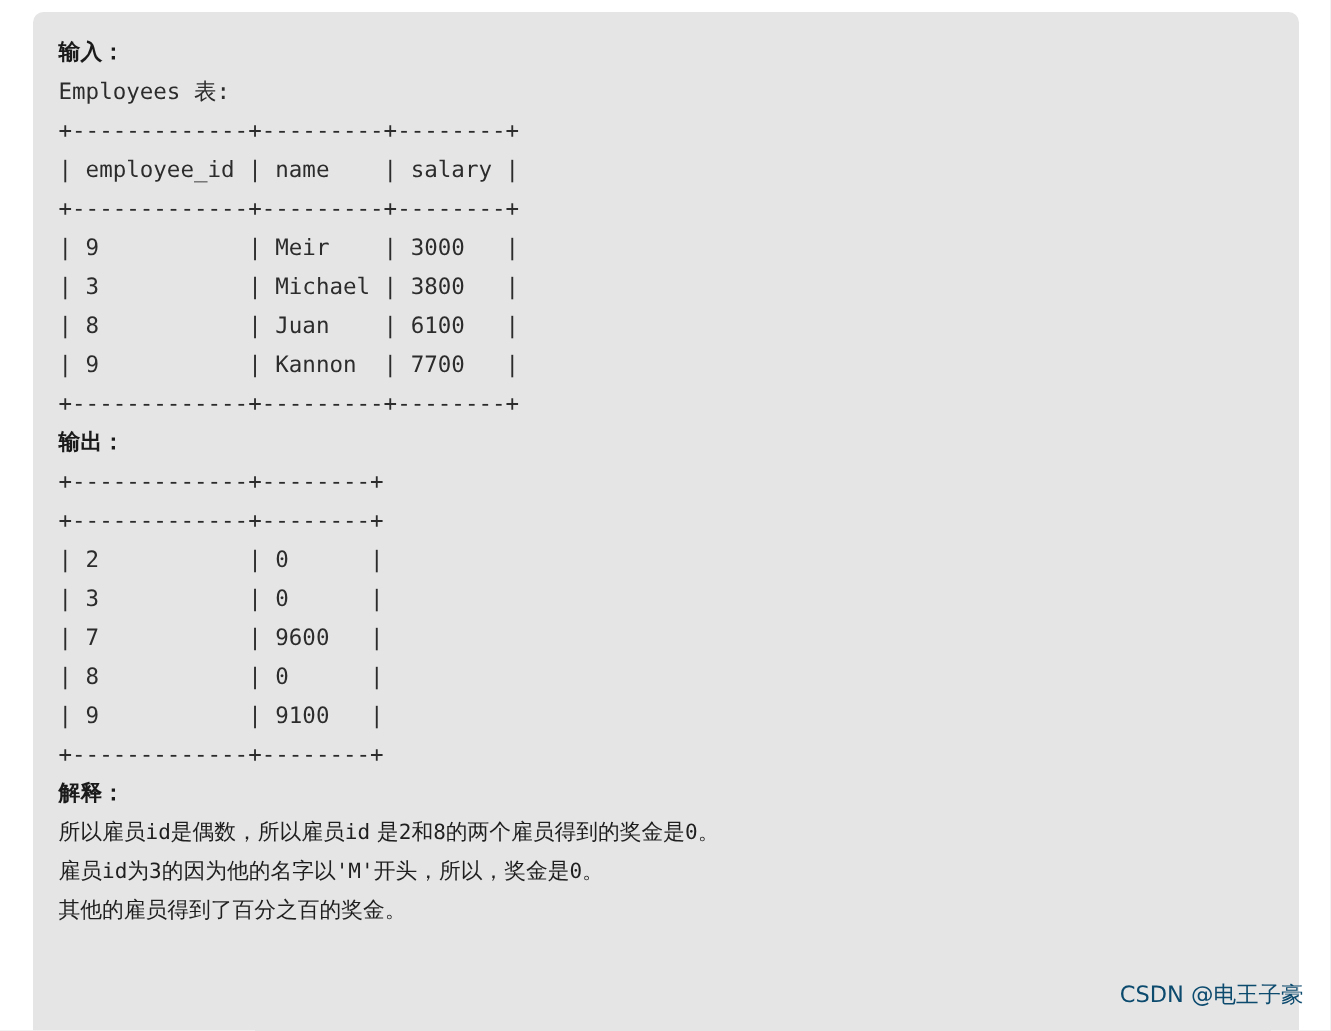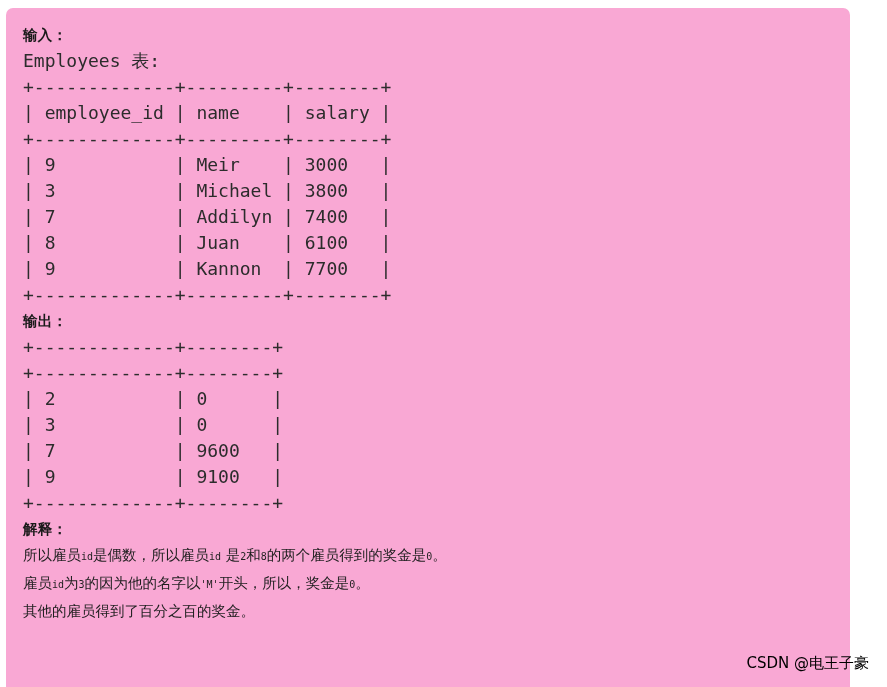--- a/index.html
+++ b/index.html
@@ -12,25 +12,25 @@
     height: 687px;
     background: #ffffff;
     font-family: "DejaVu Sans", sans-serif;
     overflow: hidden;
     position: relative;
   }
 
   
   #content-panel {
     position: absolute;
-    left: 6px;
+    left: 22px;
     top: 8px;
     width: 844px;
     height: 679px;
-    background: #f9a8d4;
+    background: #e5e5e5;
     border-radius: 7px 7px 0 0;
     box-sizing: border-box;
     padding: 14px 0 0 17px;
   }
 
   .block {
     margin: 0;
     padding: 0;
   }
 
@@ -41,48 +41,48 @@
     font-size: 14.5px;
     line-height: 26px;
     color: #1a1a1a;
     letter-spacing: 0.2px;
     white-space: pre;
   }
 
   
   .mono-line {
     font-family: "DejaVu Sans Mono", monospace;
-    font-size: 18px;
+    font-size: 15px;
     line-height: 26px;
     color: #2c2c2c;
     white-space: pre;
     letter-spacing: 0px;
   }
 
   
   .explain-line {
     font-family: "DejaVu Sans", sans-serif;
     font-size: 14.5px;
     line-height: 26px;
     color: #1f1f1f;
     white-space: pre;
   }
   .explain-line .code {
     font-family: "DejaVu Sans Mono", monospace;
-    font-size: 10px;
+    font-size: 14px;
   }
 
   
   #watermark {
     position: absolute;
     right: 18px;
     bottom: 14px;
     font-family: "DejaVu Sans", sans-serif;
     font-size: 15px;
-    color: #000000;
+    color: #0c4a6e;
     white-space: pre;
     user-select: none;
   }
 </style>
 </head>
 <body>
 
 <div id="content-panel">
 
   <div class="block">
@@ -91,38 +91,38 @@
     <div class="mono-line">Employees 表:</div>
 
     <div class="mono-line">+-------------+---------+--------+</div>
 
     <div class="mono-line">| employee_id | name    | salary |</div>
 
     <div class="mono-line">+-------------+---------+--------+</div>
 
     <div class="mono-line">| 9           | Meir    | 3000   |</div>
     <div class="mono-line">| 3           | Michael | 3800   |</div>
-    <div class="mono-line">| 7           | Addilyn | 7400   |</div>
     <div class="mono-line">| 8           | Juan    | 6100   |</div>
     <div class="mono-line">| 9           | Kannon  | 7700   |</div>
 
     <div class="mono-line">+-------------+---------+--------+</div>
   </div>
 
   <div class="block">
     <div class="section-heading">输出：</div>
 
     <div class="mono-line">+-------------+--------+</div>
 
 
     <div class="mono-line">+-------------+--------+</div>
 
     <div class="mono-line">| 2           | 0      |</div>
     <div class="mono-line">| 3           | 0      |</div>
     <div class="mono-line">| 7           | 9600   |</div>
+    <div class="mono-line">| 8           | 0      |</div>
     <div class="mono-line">| 9           | 9100   |</div>
 
     <div class="mono-line">+-------------+--------+</div>
   </div>
 
   <div class="block">
     <div class="section-heading">解释：</div>
 
     <div class="explain-line"><span>所以雇员</span><span class="code">id</span><span>是偶数，所以雇员</span><span class="code">id</span><span> 是</span><span class="code">2</span><span>和</span><span class="code">8</span><span>的两个雇员得到的奖金是</span><span class="code">0</span><span>。</span></div>
 

